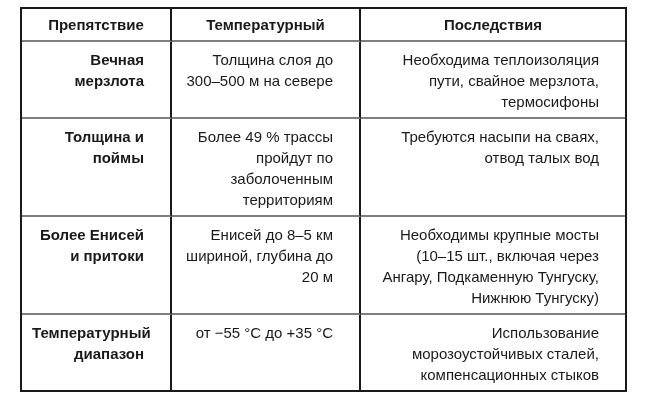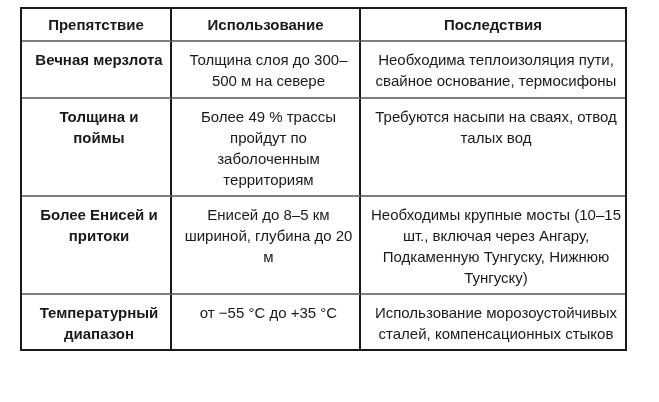--- a/index.html
+++ b/index.html
@@ -51,22 +51,22 @@
   table.obstacles th {
     height: 33px;
     padding: 2px 6px;
     vertical-align: middle;
     text-align: center;
     font-weight: bold;
     font-size: 15px;
   }
   table.obstacles td {
     vertical-align: top;
-    text-align: center;
-    padding: 7px 4px 5px 10px;
+    text-align: right;
+    padding: 7px 26px 5px 10px;
   }
   td.obstacle-cell {
     font-weight: bold;
   }
   tr.row-1 { height: 57px; }
   tr.row-2 { height: 91px; }
   tr.row-3 { height: 90px; }
   tr.row-4 { height: 58px; }
   tr.row-5 { height: 50px; }
 </style>
@@ -76,29 +76,29 @@
 <div class="page">
   <table class="obstacles">
     <colgroup>
       <col style="width:150px">
       <col style="width:189px">
       <col style="width:264px">
     </colgroup>
     <thead>
       <tr>
         <th>Препятствие</th>
-        <th>Использование</th>
+        <th>Температурный</th>
         <th class="last-col">Последствия</th>
       </tr>
     </thead>
     <tbody>
       <tr class="row-1">
         <td class="obstacle-cell">Вечная мерзлота</td>
         <td>Толщина слоя до 300–500 м на севере</td>
-        <td class="last-col">Необходима теплоизоляция пути, свайное основание, термосифоны</td>
+        <td class="last-col">Необходима теплоизоляция пути, свайное мерзлота, термосифоны</td>
       </tr>
       <tr class="row-2">
         <td class="obstacle-cell">Толщина и поймы</td>
         <td>Более 49 % трассы пройдут по заболоченным территориям</td>
         <td class="last-col">Требуются насыпи на сваях, отвод талых вод</td>
       </tr>
       <tr class="row-3">
         <td class="obstacle-cell">Более Енисей и притоки</td>
         <td>Енисей до 8–5 км шириной, глубина до 20 м</td>
         <td class="last-col">Необходимы крупные мосты (10–15 шт., включая через Ангару, Подкаменную Тунгуску, Нижнюю Тунгуску)</td>

